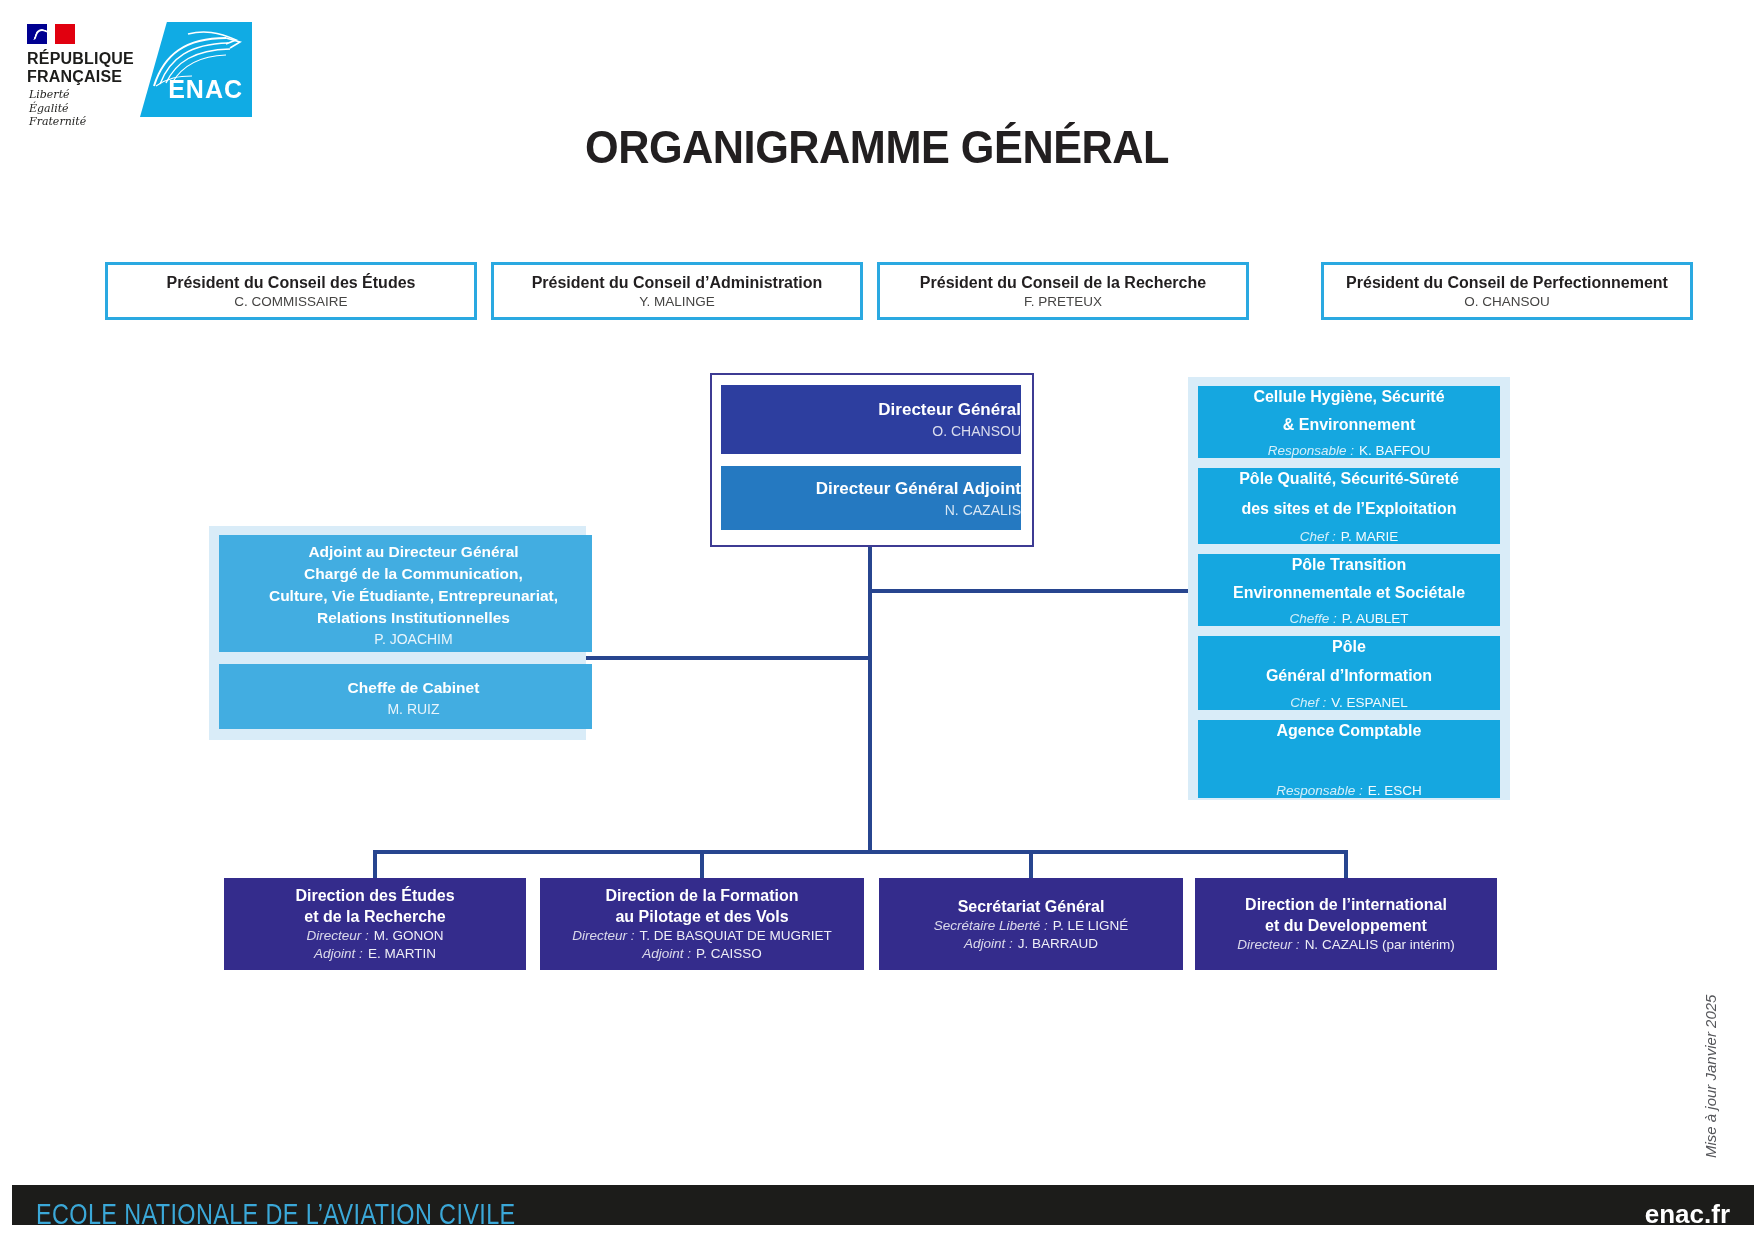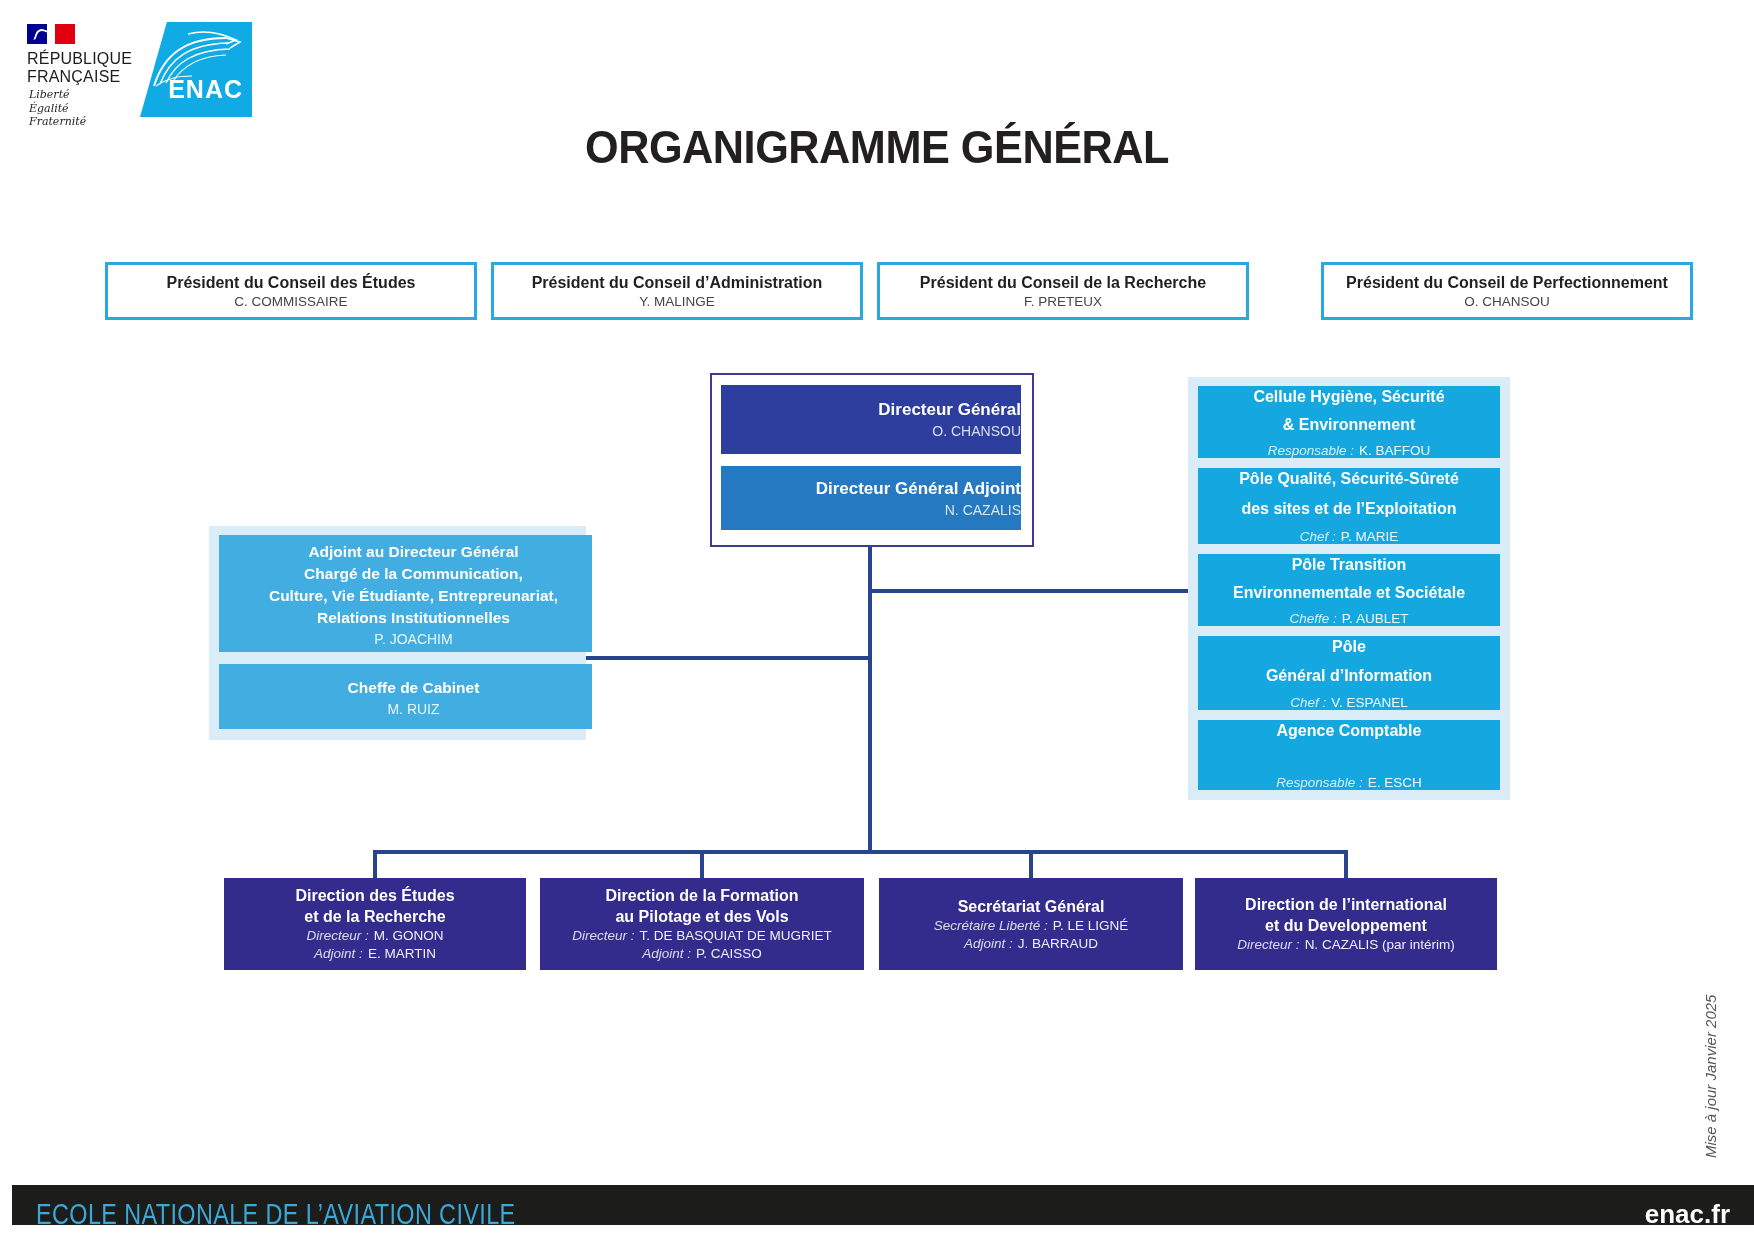--- a/index.html
+++ b/index.html
@@ -8,21 +8,21 @@
     font-family:"Liberation Sans",sans-serif;overflow:hidden;
   }
   
   .rf-logo{position:absolute;left:22px;top:20px;width:112px;height:102px;}
   .rf-flag{position:absolute;left:5px;top:4px;width:48px;height:20px;display:flex;}
   .rf-flag .fb{width:20px;height:20px;background:#000091;position:relative;}
   .rf-flag .fb:after{content:"";position:absolute;right:-2px;top:5px;width:10px;height:10px;
      border:2px solid #fff;border-color:#fff transparent transparent #fff;border-radius:50% 0 0 0;transform:rotate(20deg);}
   .rf-flag .fw{width:8px;height:20px;background:#fff;}
   .rf-flag .fr{width:20px;height:20px;background:#e1000f;}
-  .rf-title{position:absolute;left:5px;top:30px;font-weight:normal;font-size:16px;line-height:18px;
+  .rf-title{position:absolute;left:5px;top:30px;font-weight:bold;font-size:16px;line-height:18px;
      color:#1d1d1b;letter-spacing:.2px;}
   .rf-motto{position:absolute;left:7px;top:68px;font-family:"DejaVu Serif",serif;font-style:italic;
      font-size:11px;line-height:13.5px;color:#1d1d1b;}
   .enac-logo{position:absolute;left:140px;top:22px;width:112px;height:95px;background:#10abe4;
      clip-path:polygon(24% 0,100% 0,100% 100%,0 100%);}
   .enac-bird{position:absolute;left:8px;top:6px;}
   .enac-text{position:absolute;right:9px;bottom:13px;color:#fff;font-weight:bold;font-size:25px;letter-spacing:1px;}
   .page-title{position:absolute;left:0;top:120px;width:1754px;margin:0;text-align:center;
      font-size:46px;font-weight:bold;color:#221f20;transform:scaleX(.94);letter-spacing:-.5px;}
   
@@ -166,21 +166,21 @@
     <div class="pole" style="top:177px;height:72px">
       <div class="t">Pôle Transition</div>
       <div class="t">Environnementale et Sociétale</div>
       <div class="r"><span class="role-label">Cheffe :</span><span>P. AUBLET</span></div>
     </div>
     <div class="pole" style="top:259px;height:74px">
       <div class="t">Pôle</div>
       <div class="t">Général d’Information</div>
       <div class="r"><span class="role-label">Chef :</span><span>V. ESPANEL</span></div>
     </div>
-    <div class="pole" style="top:343px;height:70px">
+    <div class="pole" style="top:343px;height:78px">
       <div class="t">Agence Comptable</div>
       <div class="r"><span class="role-label">Responsable :</span><span>E. ESCH</span></div>
     </div>
   </div>
 
   <div class="dirbox" style="left:224px;width:302px">
     <div class="t">Direction des Études</div>
     <div class="t">et de la Recherche</div>
     <div class="r"><span class="role-label">Directeur :</span><span>M. GONON</span></div>
     <div class="r"><span class="role-label">Adjoint :</span><span>E. MARTIN</span></div>

